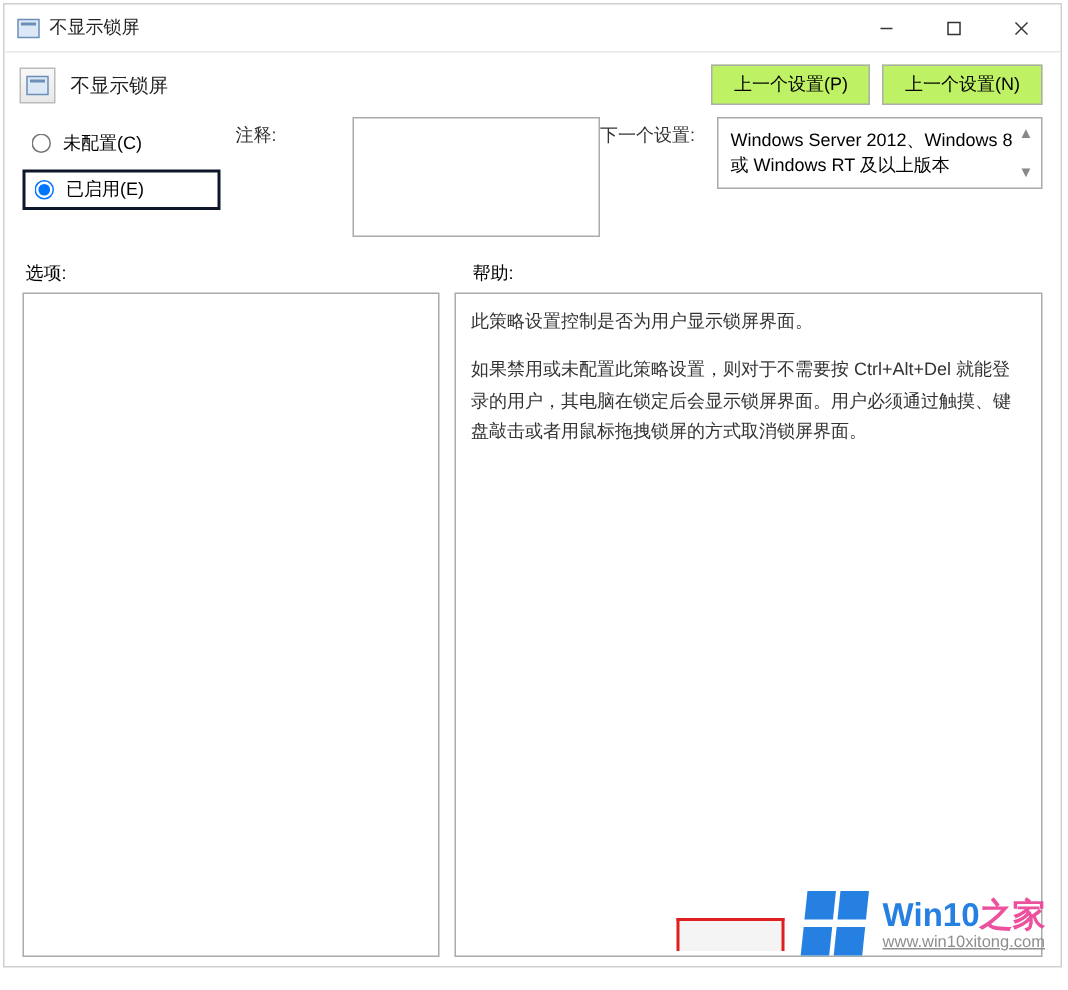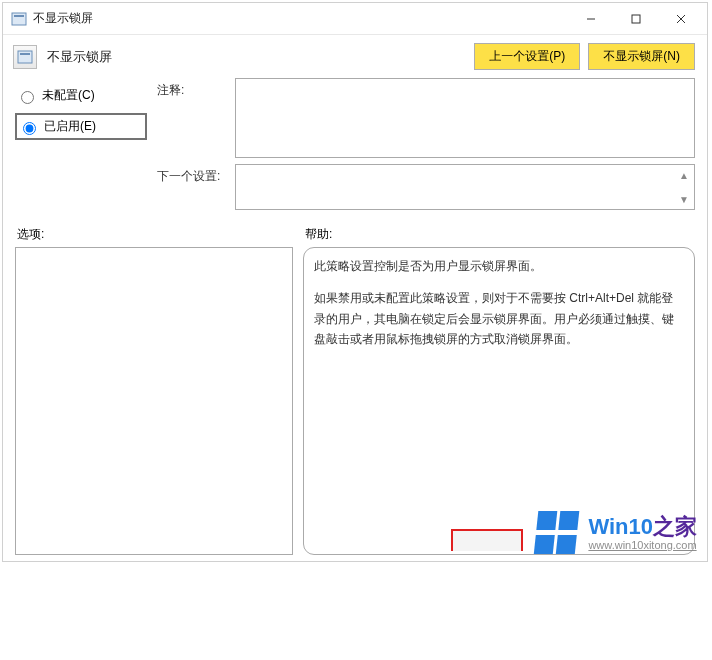--- a/index.html
+++ b/index.html
@@ -10,21 +10,21 @@
     font-size: 12px;
     background: #fff;
     width: 712px;
     height: 660px;
     overflow: hidden;
     position: relative;
   }
   .window {
     border: 1px solid #d0d0d0;
     width: 706px;
-    height: 560px;
+    height: 643px;
     margin: 2px;
     display: flex;
     flex-direction: column;
     position: relative;
   }
   
   .titlebar {
     display: flex;
     align-items: center;
     height: 32px;
@@ -61,21 +61,21 @@
     display:flex;align-items:center;justify-content:center;
   }
   .subheader .sub-title {
     flex: 1;
     font-size: 13px;
     color: #222;
   }
   .navbtns { display:flex; gap:8px; }
   .btn {
     border: 1px solid #adadad;
-    background: #fde047;
+    background: #bef264;
     padding: 4px 14px;
     font-size: 12px;
     font-family: inherit;
   }
 
   
   .content {
     flex: 1;
     display: flex;
     flex-direction: column;
@@ -88,30 +88,30 @@
     margin-top: 2px;
   }
   .left-col {
     width: 132px;
     display: flex;
     flex-direction: column;
     gap: 6px;
     padding-top: 6px;
   }
   .radio-row {
-    display: flex; align-items: flex-end;
+    display: flex; align-items: center;
     gap: 4px;
     font-size: 12px;
     padding: 3px 6px;
   }
   .radio-row input[type=radio]{ margin:0 4px 0 0; }
   .highlight-red {
-    border: 2px solid #737373;
-  }
-  .right-col { flex:1; display:flex; flex-direction:column; }
+    border: 2px solid #0f172a;
+  }
+  .right-col { flex:1; display:flex; flex-direction:row; }
   .row-with-label {
     display:flex; gap:10px; align-items:flex-start;
     margin-bottom:6px;
   }
   .row-with-label .lbl {
     width: 68px;
     text-align:left;
     padding-top:4px;
     color:#333;
   }
@@ -138,56 +138,56 @@
     width:16px;height:16px;
     display:flex;align-items:center;justify-content:center;
     color:#888;font-size:10px;
   }
   .scroll-arrow.up{top:2px;}
   .scroll-arrow.down{bottom:2px;}
 
   .labels-row {
     display:flex;
     padding:10px 2px 4px;
-    gap:10px;
+    gap:20px;
   }
   .labels-row .opt-lbl { width: 278px; }
   .panels {
     flex:1;
     display:flex;
     gap:10px;
     min-height:0;
   }
   .panel {
     border:1px solid #aaa;
     background:#fff;
     padding:8px 10px;
     overflow:auto;
     font-size:12px;
     line-height:1.7;
     color:#333;
   }
   .panel-left { width:278px; }
-  .panel-right { flex:1;border-radius:11px; }
+  .panel-right { flex:1; }
   .panel-right p { margin:0 0 12px; }
 
   
   .watermark {
     position:absolute;
     right:10px; bottom:6px;
     display:flex; align-items:center;
     gap:8px;
     pointer-events:none;
     opacity:0.95;
   }
   .winlogo { display:flex; flex-wrap:wrap; width:44px; height:44px; gap:3px; transform: skewX(-6deg); }
   .winlogo div { width:19px; height:19px; background:#1a7ae0; }
   .wm-text { display:flex; flex-direction:column; line-height:1.1; }
   .wm-main { font-size:22px; font-weight:600; color:#1a7ae0; }
-  .wm-main .accent{ color:#4c1d95; }
+  .wm-main .accent{ color:#ec4899; }
   .wm-url { font-size:11px; color:#888;text-decoration:underline; }
 
   .bottom-partial-btn{
     position:absolute;
     bottom:10px; left:448px;
     width:72px; height:22px;
     border:2px solid #e02020;
     border-bottom:none;
     background:#f4f4f4;
   }
@@ -226,21 +226,21 @@
   <div class="subheader">
     <span class="sub-icon">
       <svg viewBox="0 0 16 16" width="16" height="16">
           <rect x="1" y="2" width="14" height="12" fill="#dce8f5" stroke="#6b8fb8"></rect>
           <rect x="3" y="4" width="10" height="2" fill="#6b8fb8"></rect>
         </svg>
     </span>
     <span class="sub-title">不显示锁屏</span>
     <div class="navbtns">
       <button class="btn">上一个设置(P)</button>
-      <button class="btn">不显示锁屏(N)</button>
+      <button class="btn">上一个设置(N)</button>
     </div>
   </div>
 
   <div class="content">
     <div class="top-grid">
       <div class="left-col">
         <label class="radio-row">
           <input type="radio" name="state" style="">
           <span>未配置(C)</span>
         </label>
@@ -250,20 +250,21 @@
         </label>
       </div>
       <div class="right-col">
         <div class="row-with-label">
           <span class="lbl">注释:</span>
           <textarea class="comment-box" value="" style=""></textarea>
         </div>
         <div class="row-with-label">
           <span class="lbl">下一个设置:</span>
           <div class="platform-box">
+            <span>Windows Server 2012、Windows 8 或 Windows RT 及以上版本</span>
             <span class="scroll-arrow up">▲</span>
             <span class="scroll-arrow down">▼</span>
           </div>
         </div>
       </div>
     </div>
 
     <div class="labels-row">
       <span class="opt-lbl">选项:</span>
       <span>帮助:</span>

